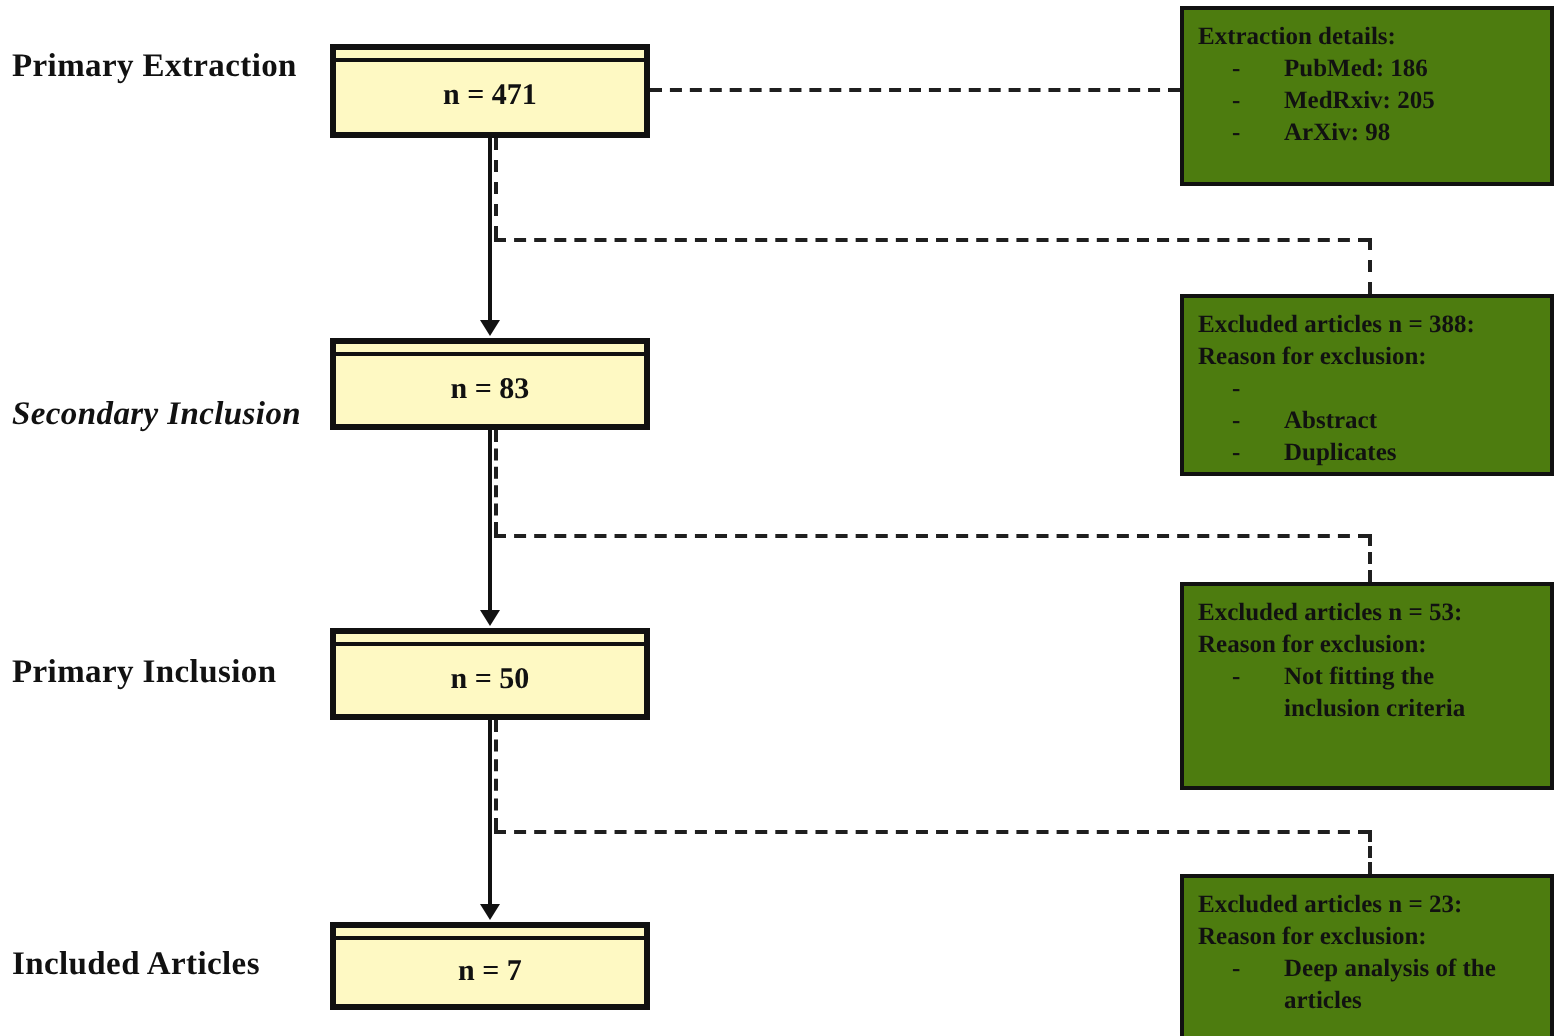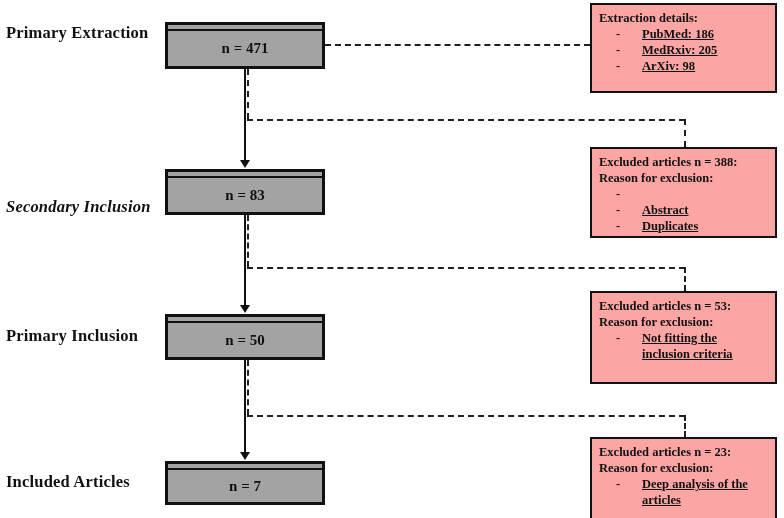--- a/index.html
+++ b/index.html
@@ -7,45 +7,45 @@
     position:relative;width:784px;height:518px;background:#ffffff;
     font-family:"Liberation Serif","DejaVu Serif",serif;color:#111;
     overflow:hidden;
   }
   .stage-label{
     position:absolute;left:6px;font-weight:bold;font-size:16.5px;
     white-space:nowrap;letter-spacing:.2px;
   }
   .flow-box{
     position:absolute;left:165px;width:160px;box-sizing:border-box;
-    border:3px solid #111;background:#a3a3a3;
+    border:3px solid #111;background:#fef9c3;
     display:flex;align-items:center;justify-content:center;
   }
   .flow-box-rule{
     position:absolute;top:4px;left:0;right:0;height:0;
     border-top:2px solid #111;
   }
   .flow-box-count{font-weight:bold;font-size:15px;padding-top:6px;}
   .arrow-line{position:absolute;width:0;border-left:2px solid #111;}
   .arrow-head{
     position:absolute;width:0;height:0;
     border-left:5px solid transparent;border-right:5px solid transparent;
     border-top:8px solid #111;
   }
   .dash-h{position:absolute;height:0;border-top:2px dashed #1f1f1f;}
   .dash-v{position:absolute;width:0;border-left:2px dashed #1f1f1f;}
   .side-box{
     position:absolute;left:590px;width:187px;box-sizing:border-box;
-    background:#fca5a5;border:2.5px solid #111;
+    background:#4d7c0f;border:2.5px solid #111;
     padding:5px 7px 4px 7px;font-weight:bold;font-size:12.5px;line-height:1.28;
   }
   .side-title,.side-subtitle{white-space:nowrap;}
   .side-item{display:flex;}
   .side-item .dash{flex:0 0 26px;margin-left:17px;text-align:left;}
-  .side-item .itxt{flex:1;text-decoration:underline;}
+  .side-item .itxt{flex:1;}
 </style>
 </head>
 <body>
 
 <div class="canvas">
 
   <div class="stage-label" style="top:23px;">Primary Extraction</div>
   <div class="stage-label" style="top:197px;font-style:italic;">Secondary Inclusion</div>
   <div class="stage-label" style="top:326px;">Primary Inclusion</div>
   <div class="stage-label" style="top:472px;">Included Articles</div>
@@ -113,21 +113,21 @@
     <div class="side-item">
       <span class="dash">-</span>
       <span class="itxt">Abstract</span>
     </div>
     <div class="side-item">
       <span class="dash">-</span>
       <span class="itxt">Duplicates</span>
     </div>
   </div>
 
-  <div class="side-box" style="top:291px;height:93px;">
+  <div class="side-box" style="top:291px;height:104px;">
     <div class="side-title">Excluded articles n = 53:</div>
     <div class="side-subtitle">Reason for exclusion:</div>
     <div class="side-item">
       <span class="dash">-</span>
       <span class="itxt">Not fitting the inclusion criteria</span>
     </div>
   </div>
 
   <div class="side-box" style="top:437px;height:97px;">
     <div class="side-title">Excluded articles n = 23:</div>

